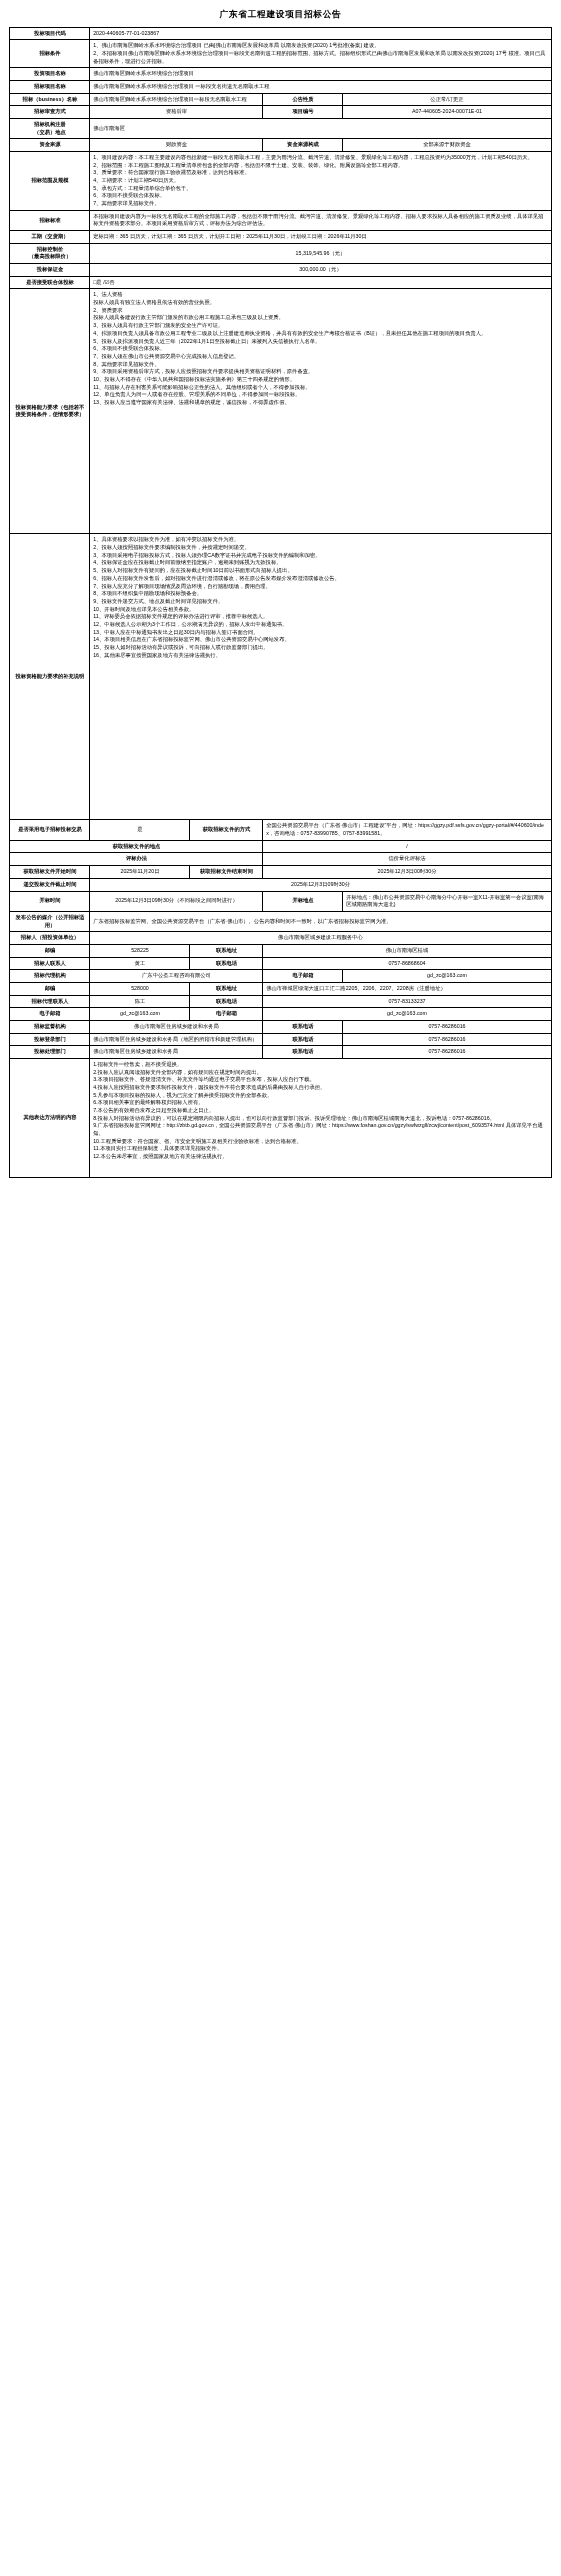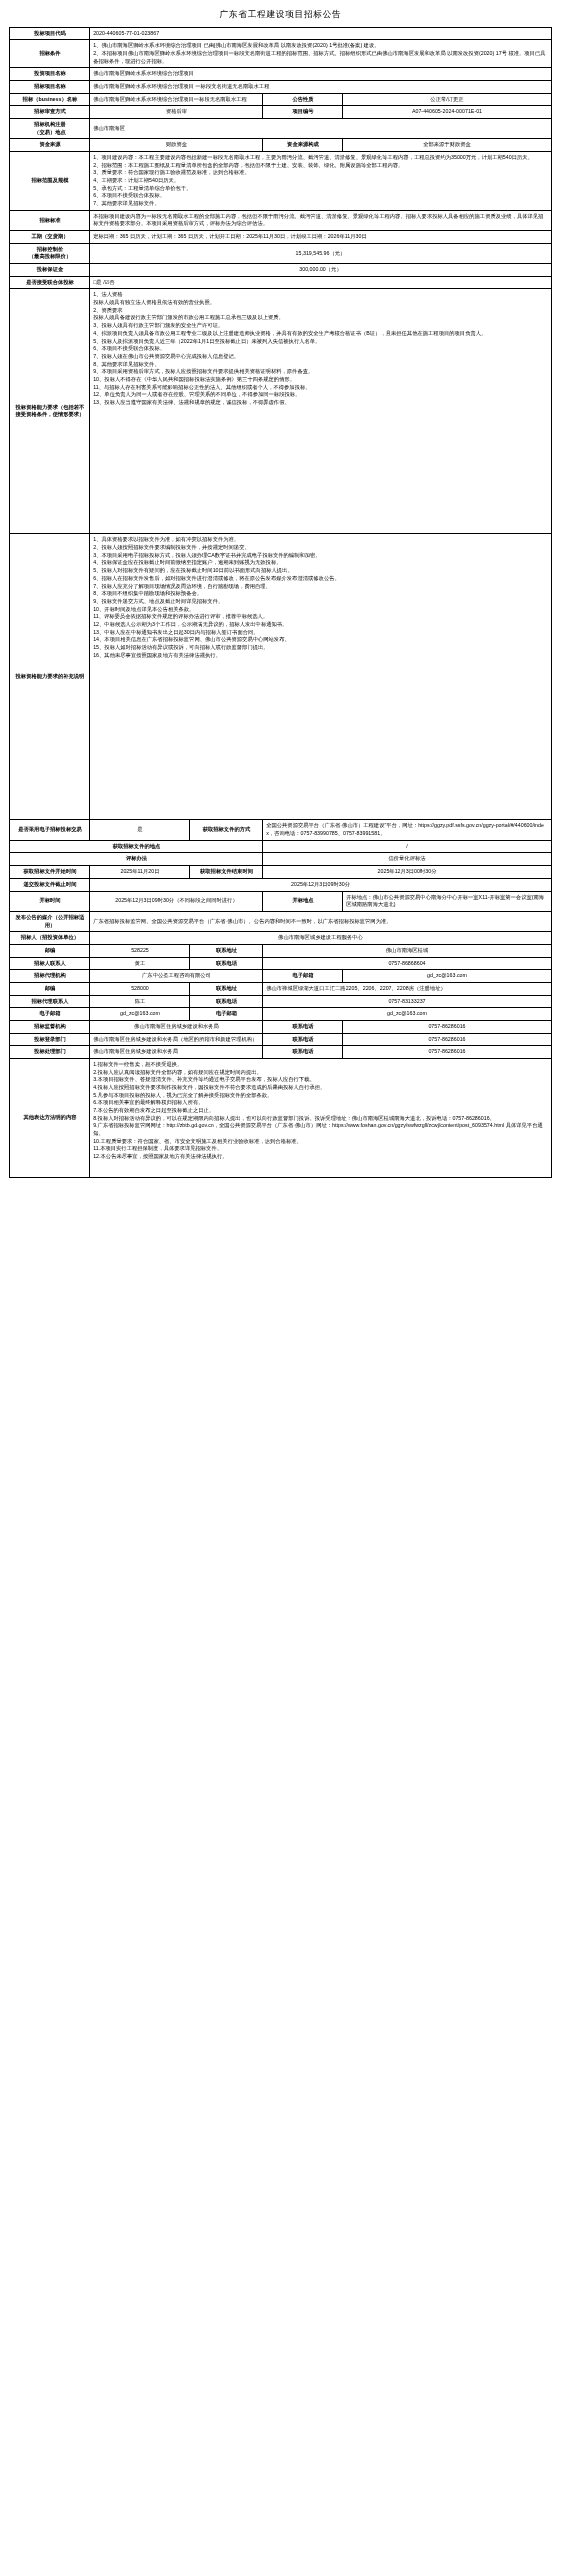--- a/index.html
+++ b/index.html
@@ -1,18 +1,18 @@
 <!DOCTYPE html>
 <html style="font-size:10.7px"><head>
 <meta charset="utf-8">
 <style>
   html,body{margin:0;padding:0;background:#fff;}
   body{font-family:"Liberation Sans","DejaVu Sans",sans-serif;color:#000;}
   .page{width:561px;margin:0 auto;padding:6.7px 9.4px 20px 9.4px;box-sizing:border-box;}
-  .doc-title{text-align:center;font-size:8.7px;font-weight:normal;letter-spacing:0.7px;margin:2.7px 0 5.3px 0;}
+  .doc-title{text-align:center;font-size:8.7px;font-weight:bold;letter-spacing:0.7px;margin:2.7px 0 5.3px 0;}
   table.main{width:542px;border-collapse:collapse;table-layout:fixed;margin:0 auto;}
   table.main td{border:0.7px solid #000;font-size:5.3px;line-height:1.45;padding:2px 2.7px;vertical-align:middle;word-break:break-all;}
   td.lab{text-align:center;font-weight:bold;background:#fff;}
   td.val{text-align:left;}
   td.ctr{text-align:center;}
   .link{word-break:break-all;}
 </style>
 </head>
 <body>
 

